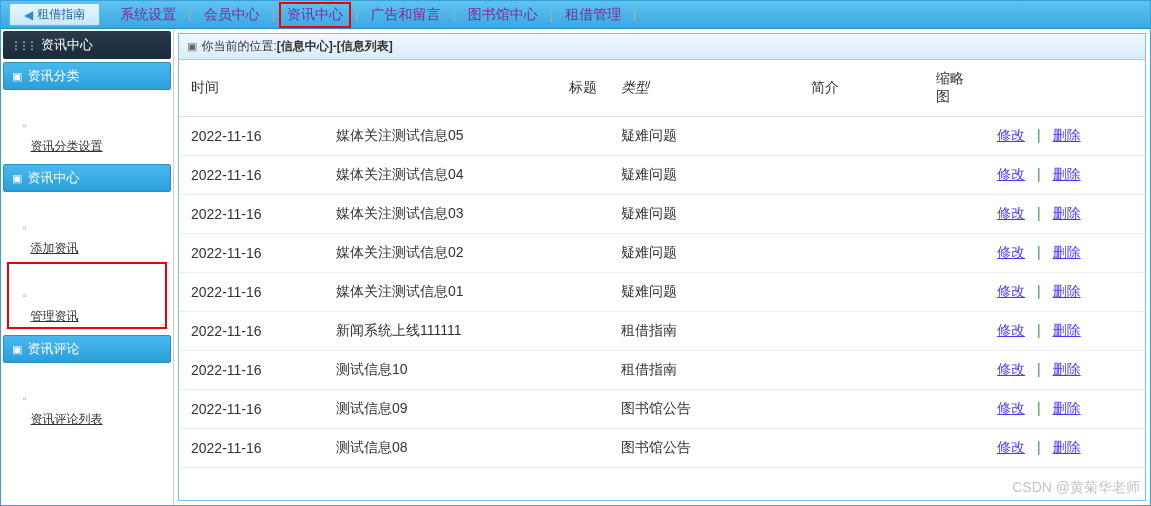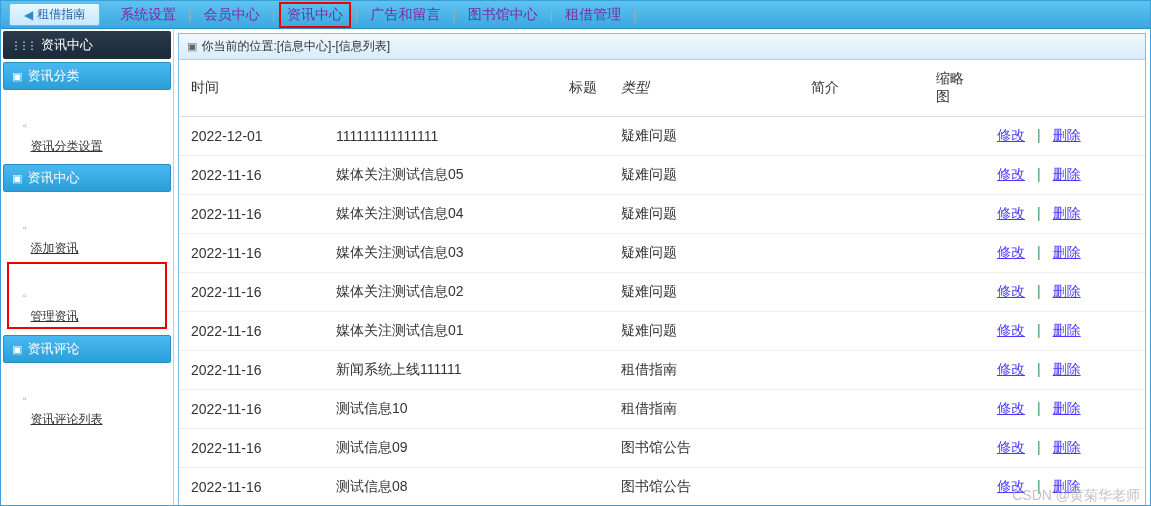--- a/index.html
+++ b/index.html
@@ -22,27 +22,27 @@
 .side-items { padding: 2px 0; }
 .side-item { padding: 4px 8px 4px 20px; font-size: 12px; display: flex; align-items: center; }
 .side-item .ico { margin-right: 4px; color: #888; font-size: 10px; }
 .side-item a { color: #333; text-decoration: underline; cursor: pointer; margin-top: 42px; }
 .side-item.hl { border: 2px solid #e00; margin: 1px 4px; padding: 2px 4px 2px 14px; }
 .main { flex: 1; padding: 4px; display: flex; flex-direction: column; }
 .main-inner { flex: 1; border: 1px solid #7ac0e8; background: #fff; display: flex; flex-direction: column; }
 .crumb { background: linear-gradient(to bottom, #f0f8ff, #d8ecf8); border-bottom: 1px solid #b0d0e8; padding: 4px 8px; font-size: 12px; display: flex; align-items: center; }
 .crumb .ico { margin-right: 4px; color: #666; font-size: 11px; }
 .crumb b { font-weight: normal; }
-.crumb .path { font-weight: normal; text-align: center; }
+.crumb .path { font-weight: bold; text-align: center; }
 table { width: 100%; border-collapse: collapse; }
 th { text-align: left; padding: 10px 12px; border-bottom: 1px solid #ddd; font-weight: normal; color: #333; font-size: 14px; }
 td { padding: 10px 12px; border-bottom: 1px solid #eee; font-size: 14px; color: #333; }
 .actions a { color: #4a3aff; text-decoration: underline; cursor: pointer; }
 .actions .sep { color: #3a9a5a; margin: 0 12px; }
-.watermark { position: absolute; right: 10px; bottom: 0; color: rgba(180,180,180,0.8); font-size: 14px; pointer-events: none; }
+.watermark { position: absolute; right: 10px; bottom: 8px; color: rgba(180,180,180,0.8); font-size: 14px; pointer-events: none; }
 </style>
 </head>
 <body>
 
 <div class="container">
   <div class="topbar">
     <div class="topbtn">
       <span class="arrow">◀</span>
       <span>租借指南</span>
     </div>
@@ -123,28 +123,20 @@
                 <th style="width: 145px;">时间</th>
                 <th style="width: 285px; text-align: right;">标题</th>
                 <th style="width: 190px; font-style: italic;">类型</th>
                 <th style="width: 125px;">简介</th>
                 <th>缩略图</th>
                 <th style="width: 160px;"></th>
               </tr>
             </thead>
           <tbody id="tbody">
               <tr>
-                <td>2022-12-01</td>
-                <td>111111111111111</td>
-                <td>疑难问题</td>
-                <td></td>
-                <td></td>
-                <td class="actions"><a>修改</a><span class="sep">|</span><a>删除</a></td>
-              </tr>
-              <tr>
                 <td>2022-11-16</td>
                 <td>媒体关注测试信息05</td>
                 <td>疑难问题</td>
                 <td></td>
                 <td></td>
                 <td class="actions"><a>修改</a><span class="sep">|</span><a>删除</a></td>
               </tr>
               <tr>
                 <td>2022-11-16</td>
                 <td>媒体关注测试信息04</td>

